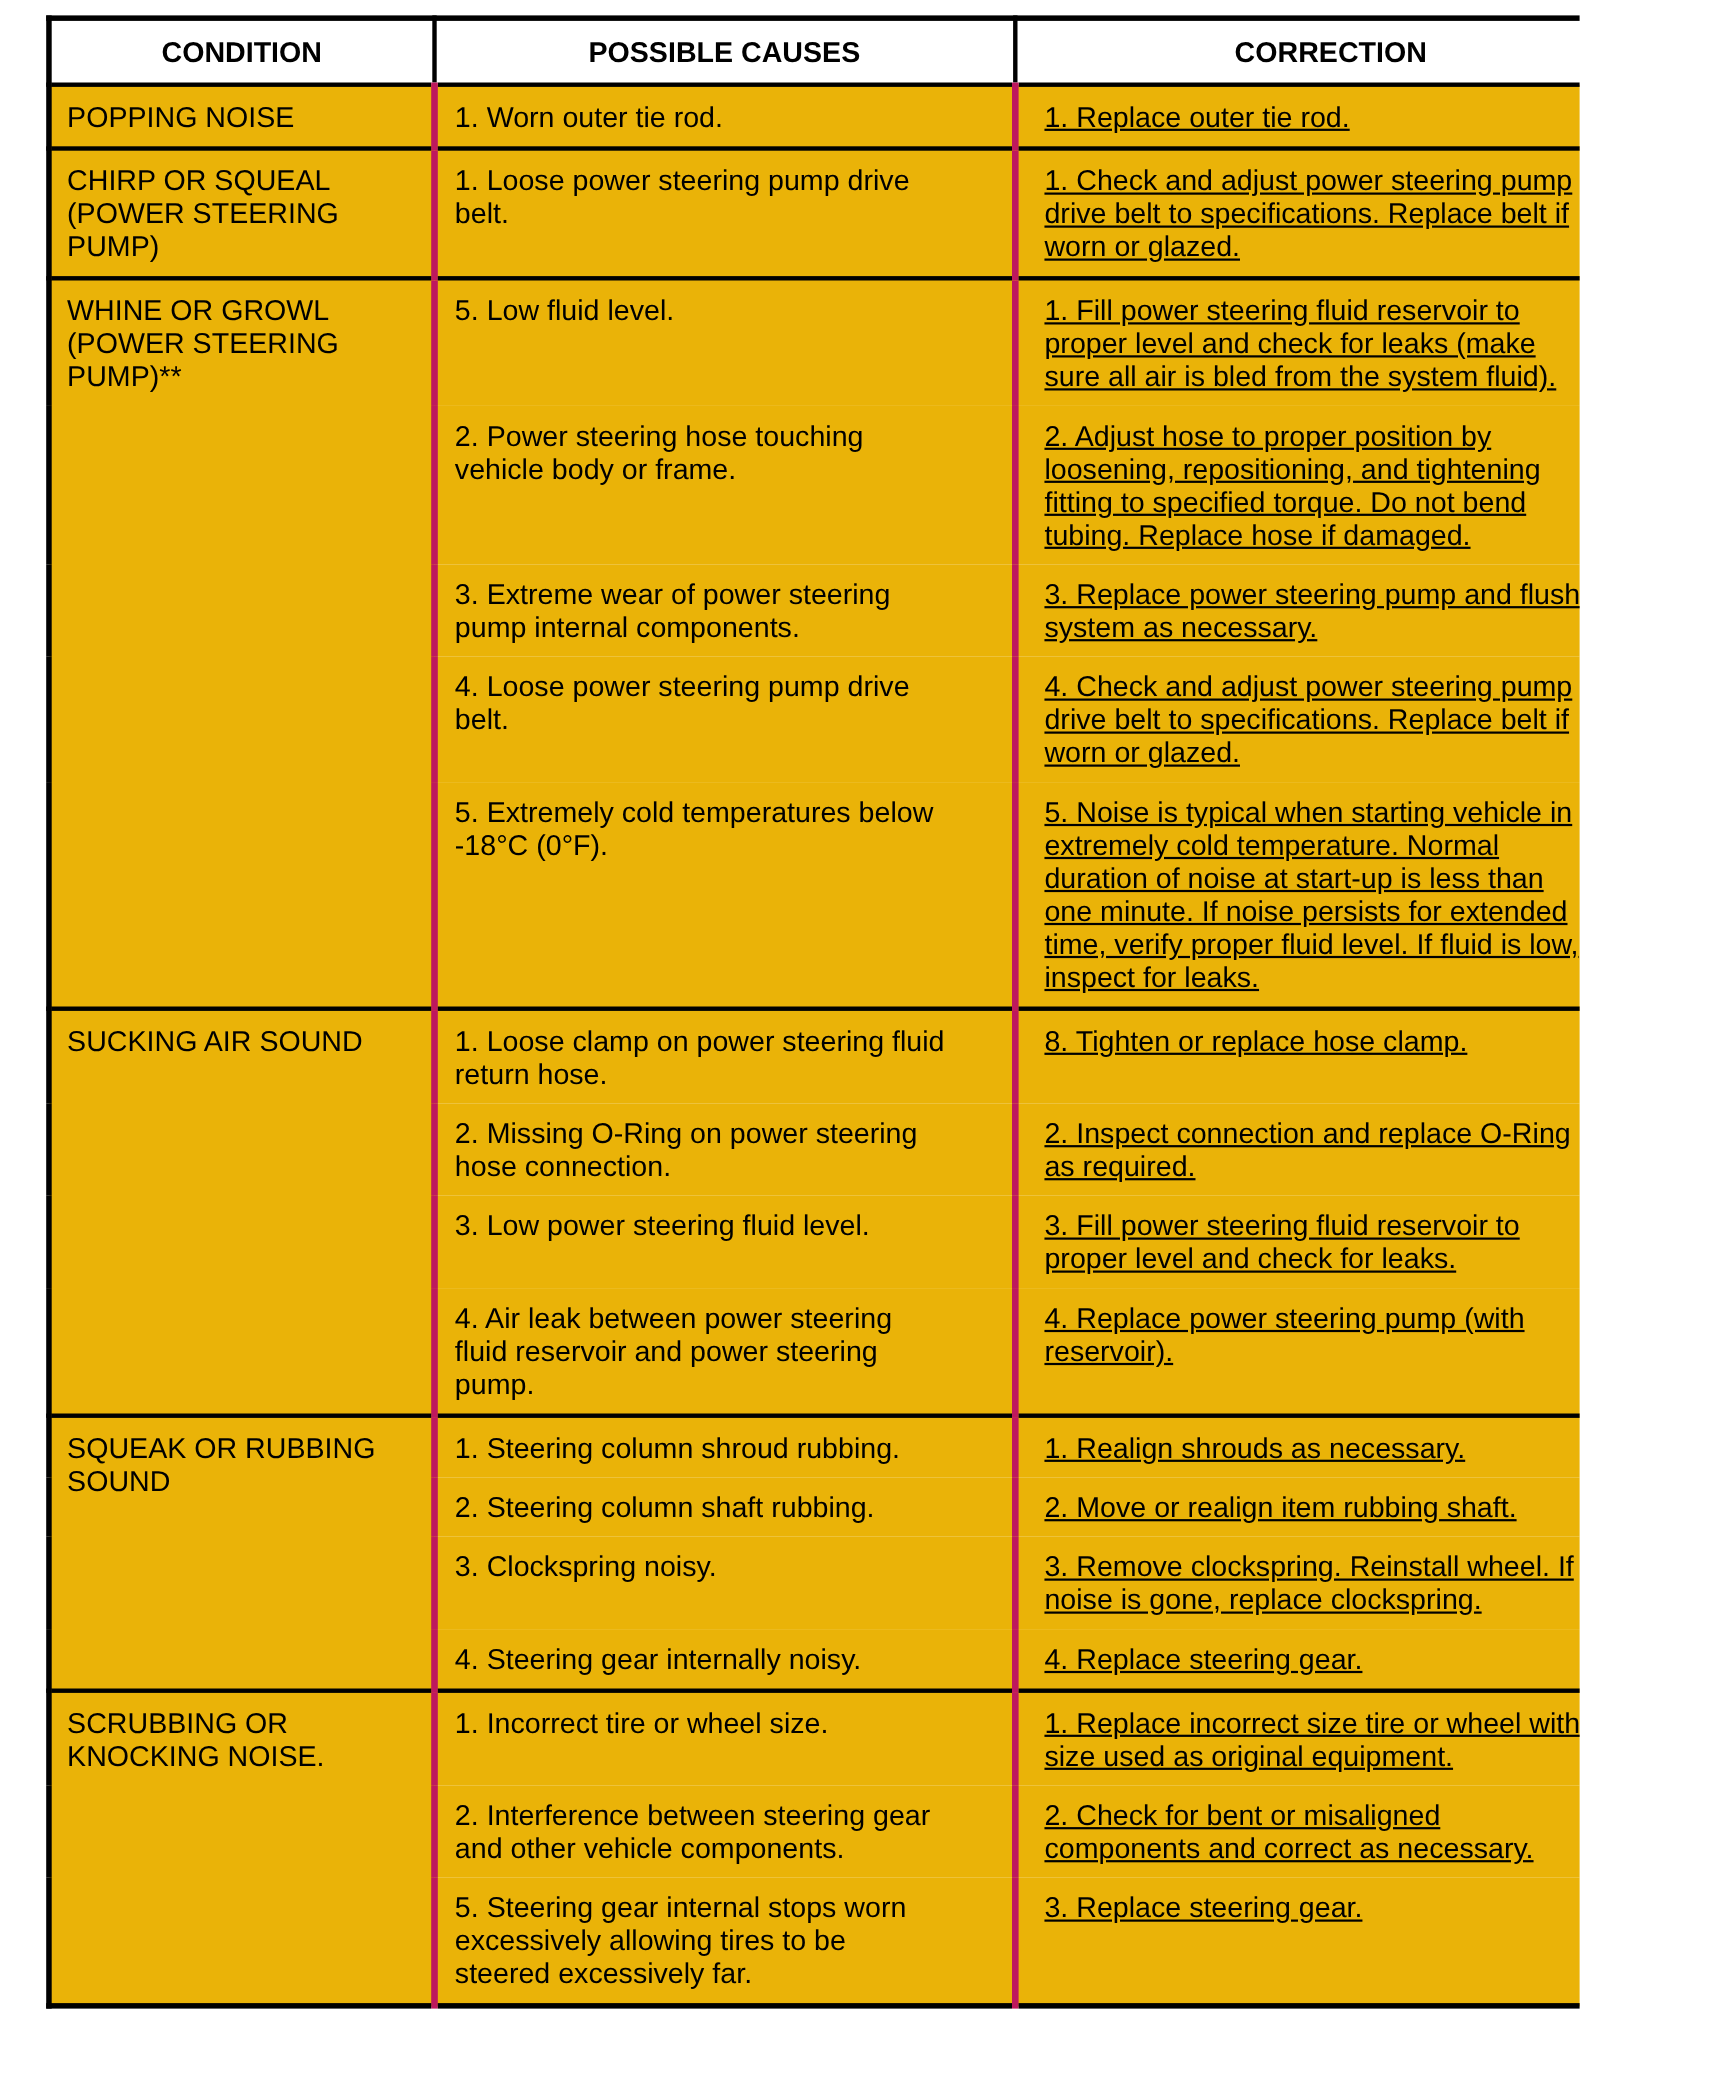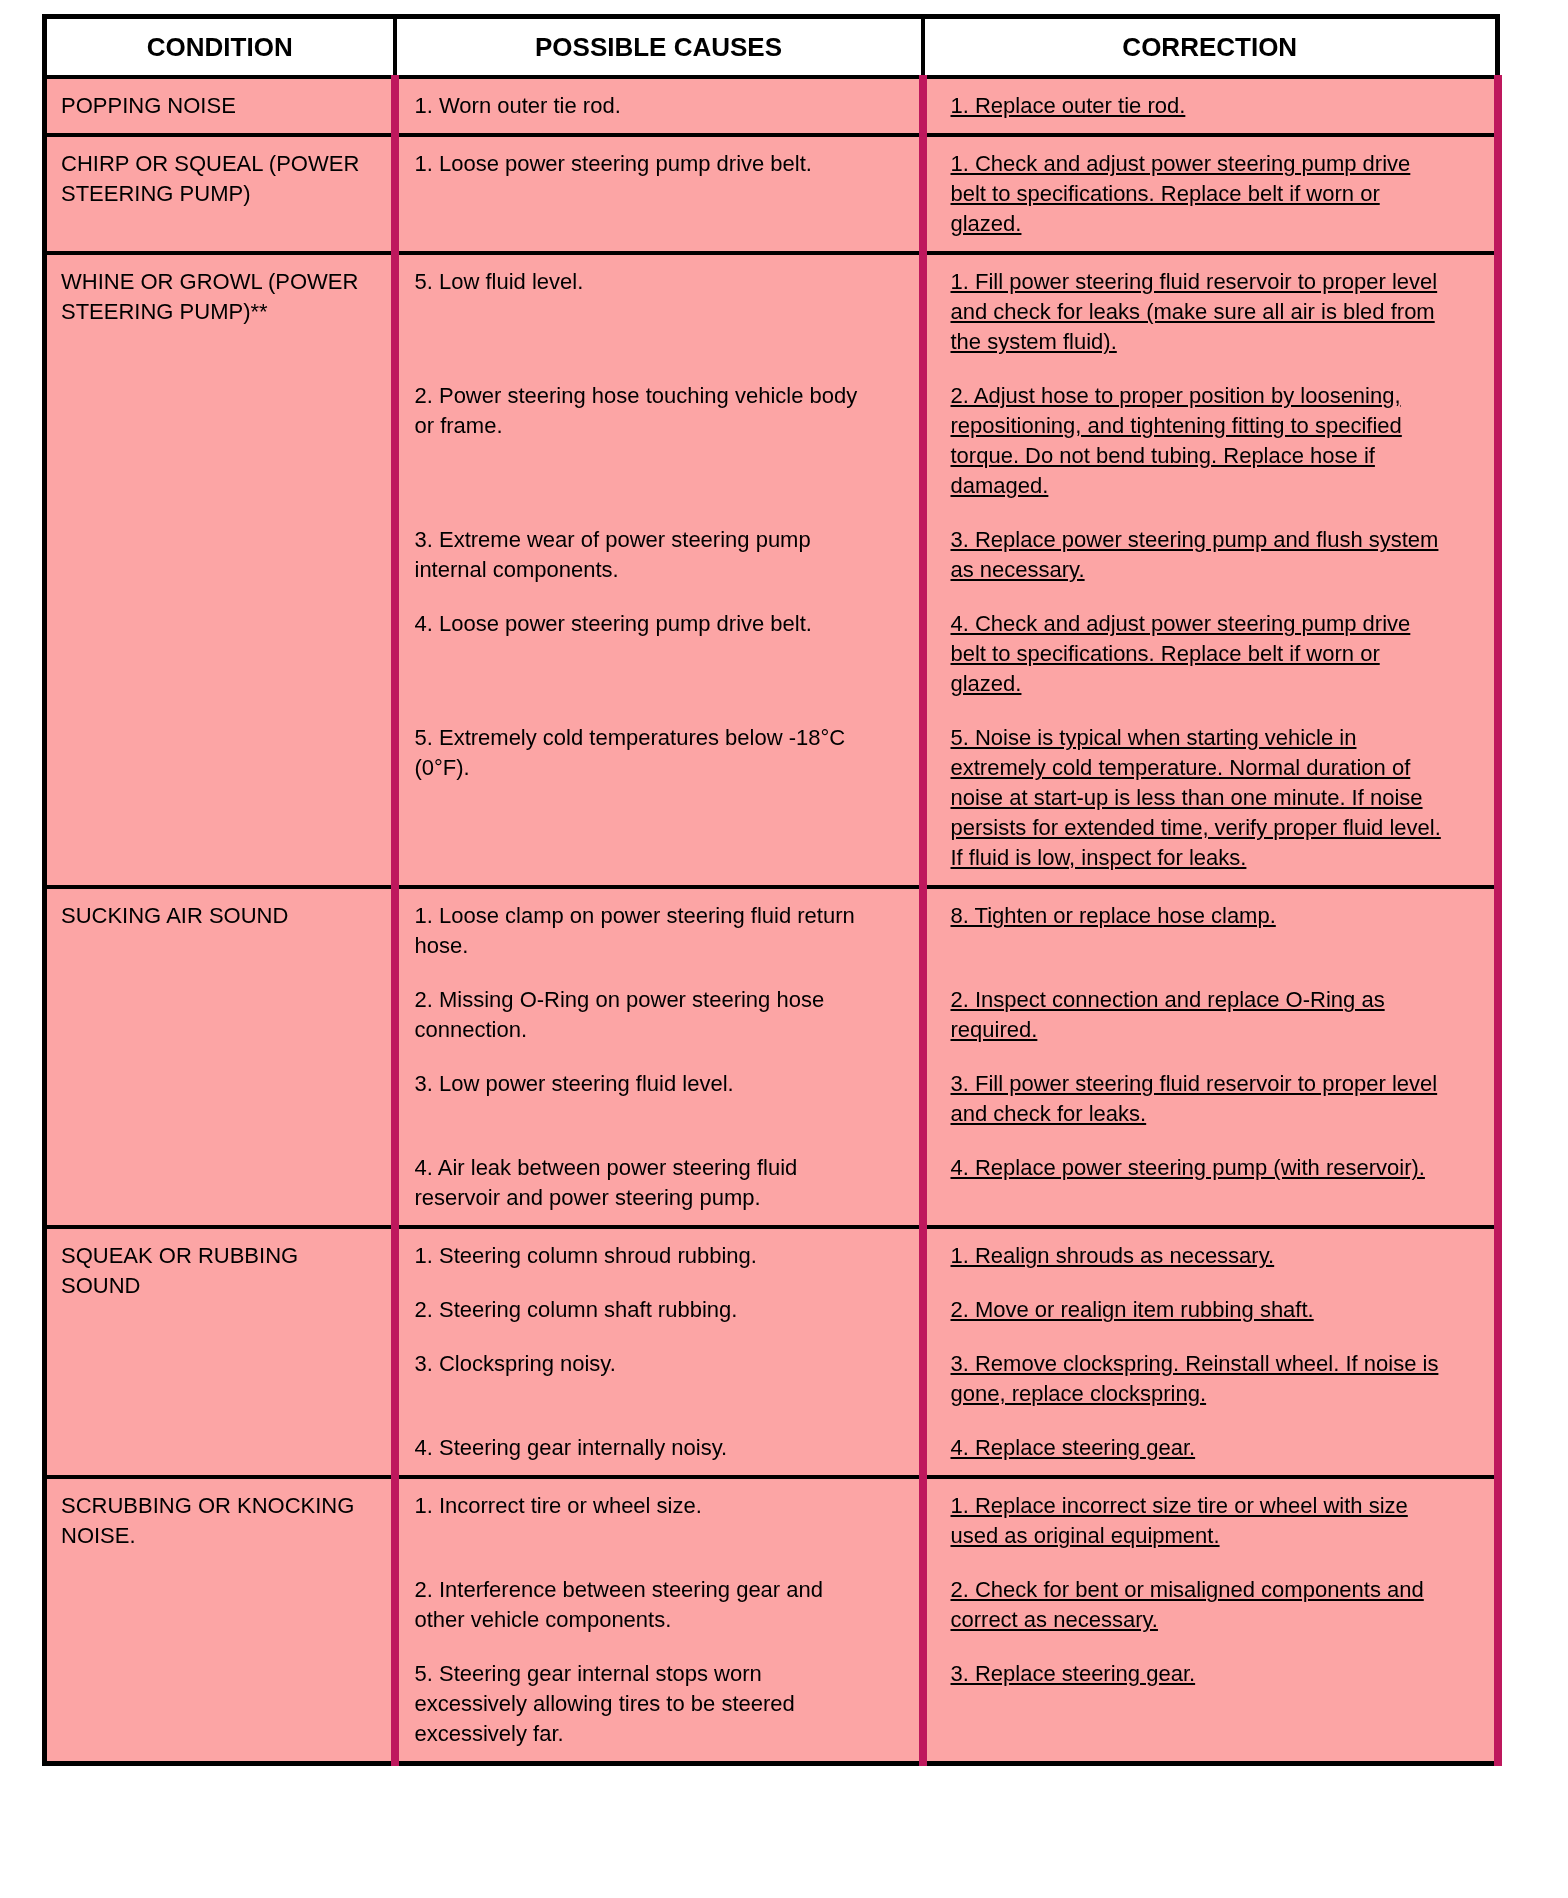--- a/index.html
+++ b/index.html
@@ -1,18 +1,18 @@
 <!DOCTYPE html>
 <html><head>
 <meta charset="utf-8">
 <style>
   html, body { margin: 0; padding: 0; background: #ffffff; }
   .page {
     position: relative;
-    width: 1568px;
+    width: 1436px;
     height: 1898px;
     background: #ffffff;
     overflow: hidden;
     font-family: "Liberation Sans", sans-serif;
     color: #000000;
   }
   table.diagnosis {
     position: absolute;
     left: 42px;
     top: 14px;
@@ -28,25 +28,25 @@
     border: 4px solid #000000;
     font-size: 26px;
     line-height: 30px;
     font-weight: bold;
     text-align: center;
     padding: 13px 6px;
     background: #ffffff;
   }
   td {
     vertical-align: top;
-    font-size: 22px;
+    font-size: 26px;
     line-height: 30px;
     border-left: 4px solid #000000;
-    border-right: 8px solid #be185d;
-    background: #fca5a5;
+    border-right: 6px solid #be185d;
+    background: #eab308;
   }
   tr.group-start td { border-top: 4px solid #000000; }
   td.condition-cell  { padding: 12px 10px 12px 14px; }
   td.cause-cell      { padding: 12px 60px 12px 16px; }
   td.correction-cell { padding: 12px 46px 12px 24px; text-decoration: underline; }
 </style>
 </head>
 <body>
 
 <div class="page">

